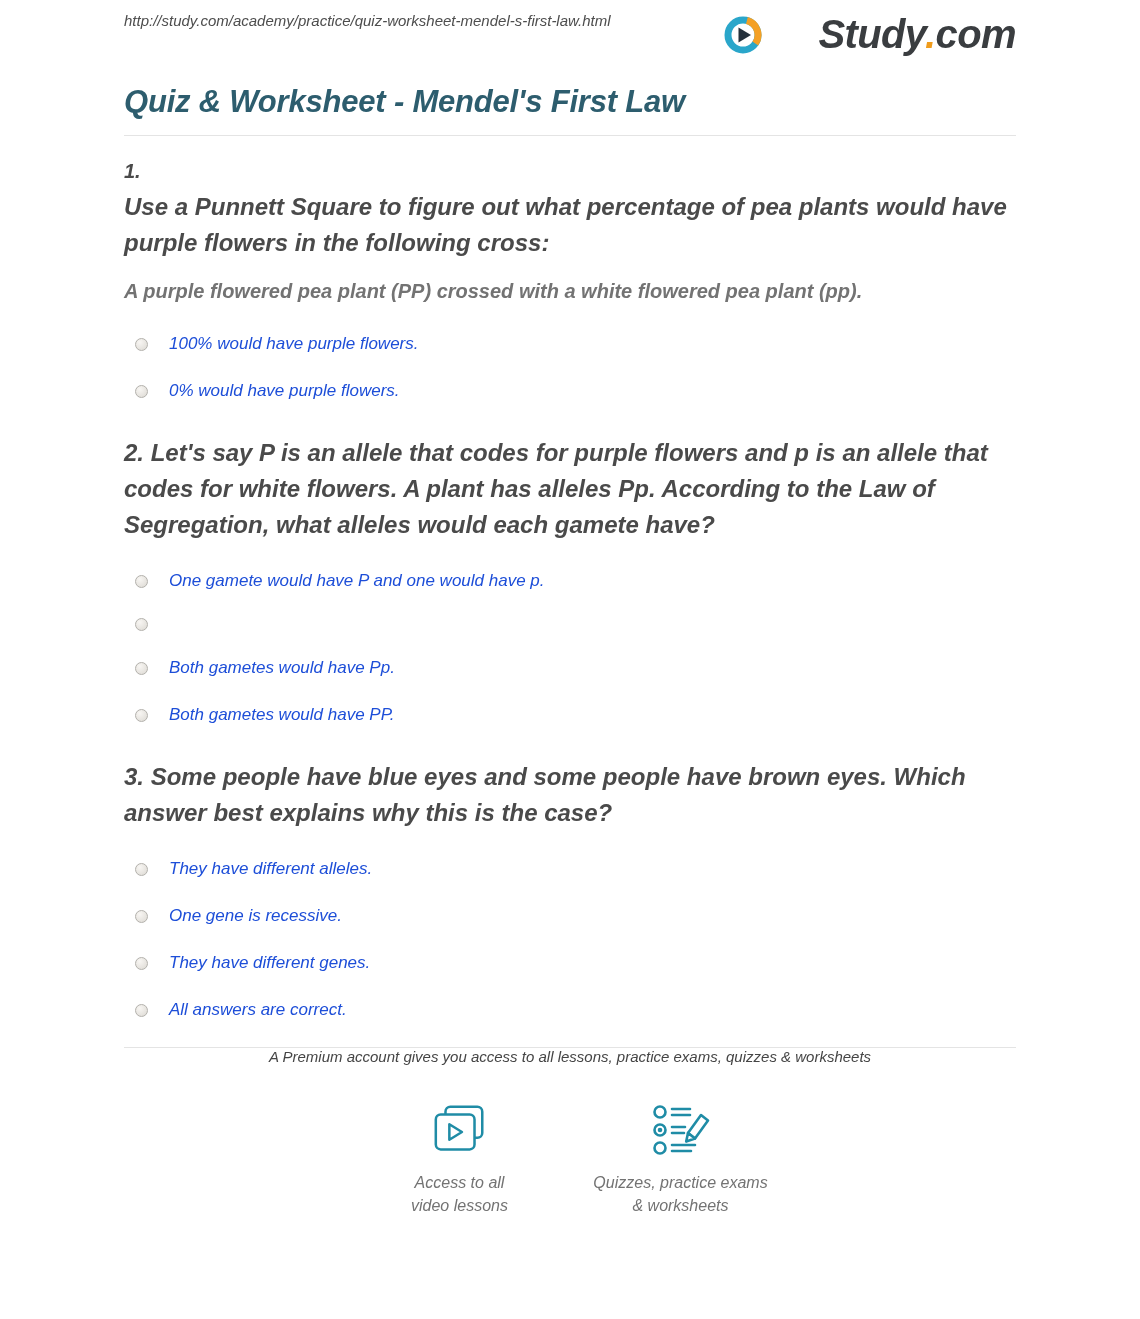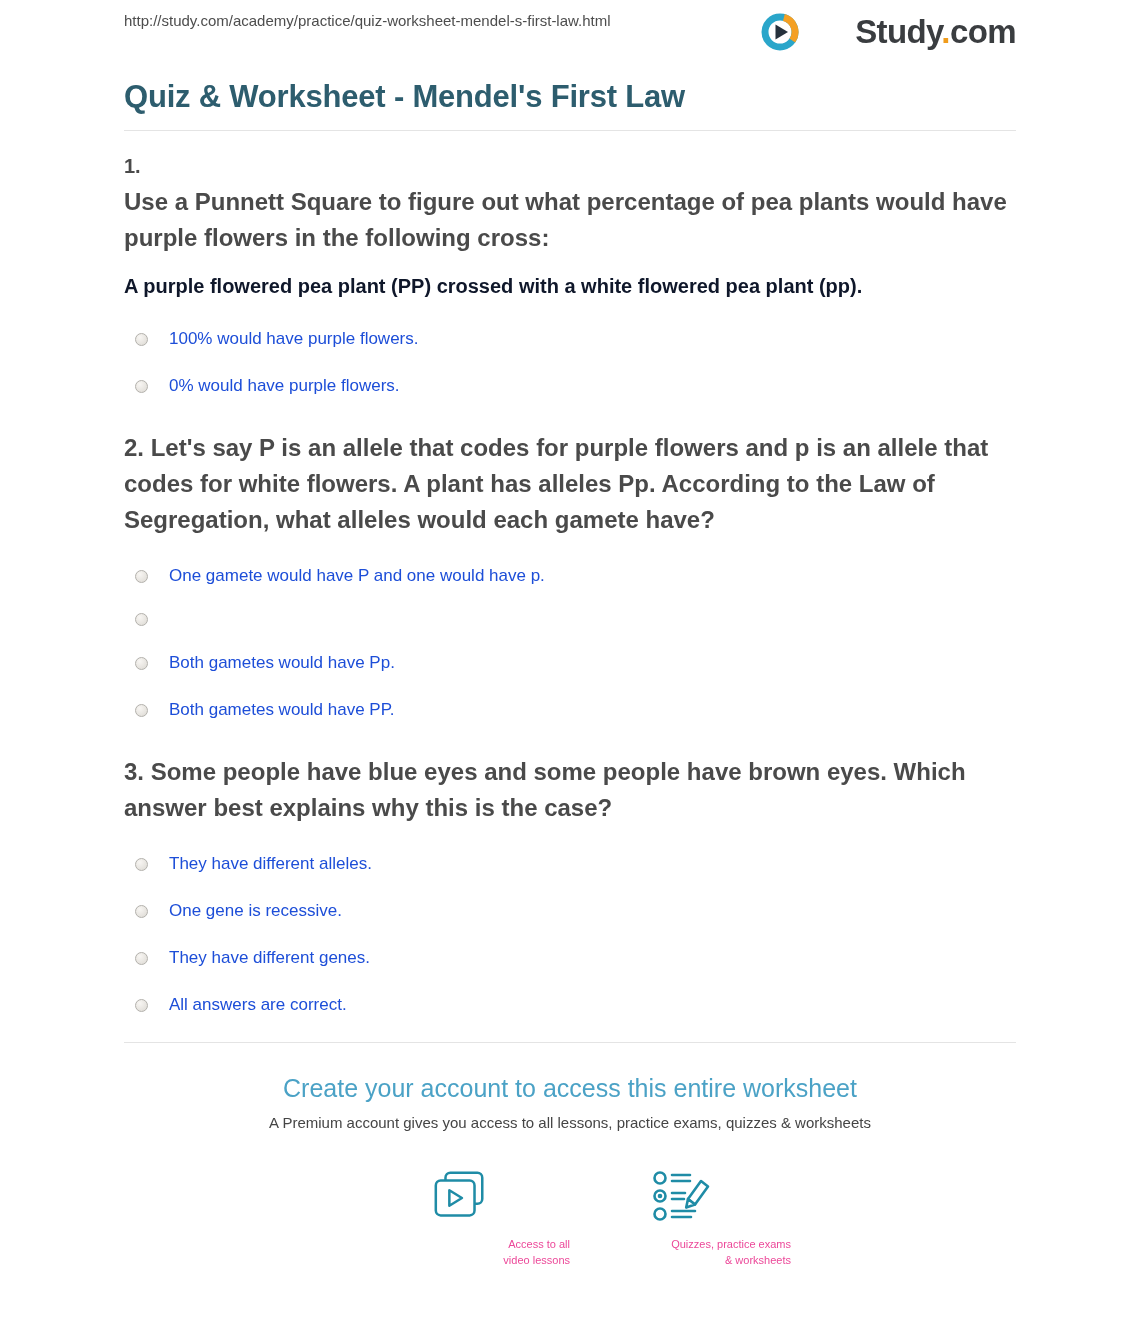--- a/index.html
+++ b/index.html
@@ -1,47 +1,47 @@
 <!DOCTYPE html>
 <html><head>
 <meta charset="utf-8">
 <style>
   html, body { margin:0; padding:0; background:#fff; }
   body { font-family:"Liberation Sans", sans-serif; color:#454545; }
-  .page { width:924px; margin:0 auto; box-sizing:border-box; padding:0 16px 28px; }
+  .page { width:924px; margin:0 auto; box-sizing:border-box; padding:0 16px 28px;font-style:italic; }
 
   
   .hdr { display:flex; justify-content:space-between; align-items:flex-start; padding-top:10px; }
   .url { font-size:15px; color:#4d4d4d; padding-top:2px; }
   .logo { display:flex; align-items:center; gap:7px; margin-top:2px; cursor:pointer; }
-  .logo-text { font-size:33px; font-weight:700; letter-spacing:-0.6px; color:#3a3d40;margin-left:48px; }
+  .logo-text { font-size:40px; font-weight:700; letter-spacing:-0.6px; color:#3a3d40;margin-left:48px; }
   .logo-text .dot { color:#f09c1c; }
 
   
   h1.title { font-size:31px; font-weight:700; color:#2d5d6e; margin:27px 0 15px; letter-spacing:-0.2px; }
   .divider { border:none; border-top:1px solid #e4e4e4; margin:0; }
 
   
   .q-number { font-size:20px; font-weight:700; color:#4a4a4a; margin-top:24px; }
   .q-text { font-size:24px; font-weight:700; color:#4a4a4a; line-height:1.5; margin:6px 0 0; }
   .q-text.standalone { margin-top:34px; }
-  .q-sub { font-size:20px; font-weight:700; color:#0f172a; line-height:1.5; margin:15px 0 0; }
+  .q-sub { font-size:20px; font-weight:700; color:#737373; line-height:1.5; margin:15px 0 0; }
   .options { margin-top:28px; }
   .option { display:flex; align-items:center; margin-bottom:27px; padding-left:11px; }
   .radio { width:11px; height:11px; flex:none; border:1px solid #b3b1ac; border-radius:50%;
            background:radial-gradient(circle at 35% 30%, #f8f6f3, #dcd9d3); margin-right:21px; cursor:pointer; }
   .option-label { font-size:17px; color:#1d4ed8; cursor:pointer; }
 
   
   .cta-heading { text-align:center; font-size:25px; font-weight:400; color:#4ba2c6; margin:31px 0 11px; }
   .cta-sub { text-align:center; font-size:15px; color:#454545; margin:0 0 36px; }
   .features { display:flex; justify-content:center; }
   .feature { width:221px; text-align:center; }
   .feature-icon { height:58px; display:flex; align-items:flex-end; justify-content:center; margin-bottom:12px; }
-  .feature-label { font-size:11px; color:#ec4899; line-height:1.45;text-align:right; }
+  .feature-label { font-size:16px; color:#737373; line-height:1.45; }
 
   .ic { stroke:#1f8ca6; stroke-width:2.6; fill:none; stroke-linejoin:round; stroke-linecap:round; }
   .ic-fill { fill:#1f8ca6; stroke:none; }
   .ic-white { fill:#fff; }
 </style>
 </head>
 <body>
 
 <div class="page">
 
@@ -115,21 +115,20 @@
       <div class="option">
         <span class="radio"></span>
         <span class="option-label">All answers are correct.</span>
       </div>
     </div>
   </div>
 
   <hr class="divider">
 
   <div class="cta">
-    <div class="cta-heading">Create your account to access this entire worksheet</div>
     <div class="cta-sub">A Premium account gives you access to all lessons, practice exams, quizzes &amp; worksheets</div>
 
     <div class="features">
 
       <div class="feature">
         <div class="feature-icon">
           <svg width="60" height="56" viewBox="0 0 62 56">
             <rect class="ic" x="16" y="3" width="38" height="32" rx="5"></rect>
             <rect class="ic ic-white" x="6" y="11" width="40" height="36" rx="5"></rect>
             <polygon class="ic" points="20,21 20,37 33,29"></polygon>

